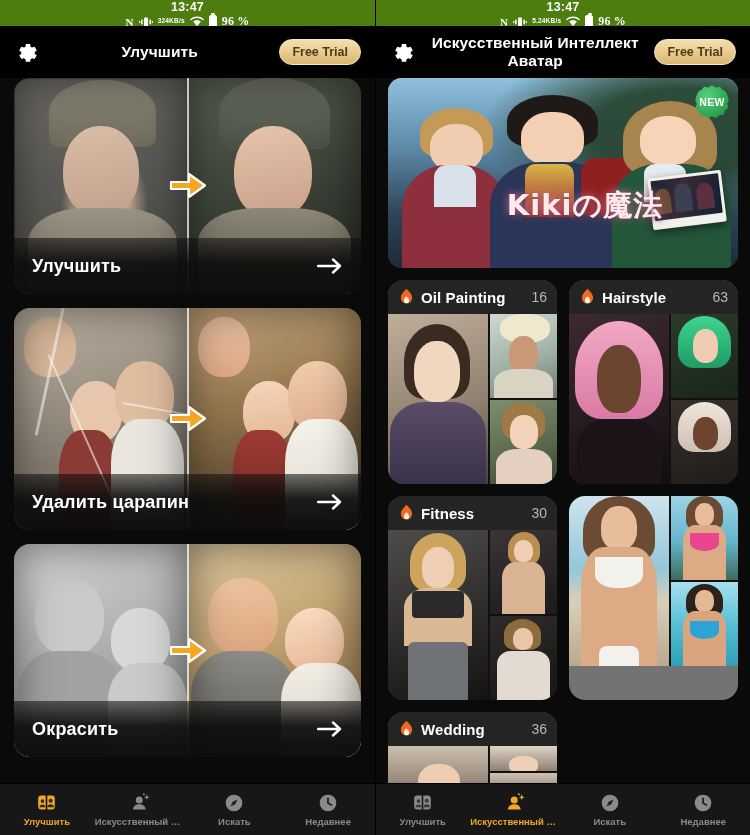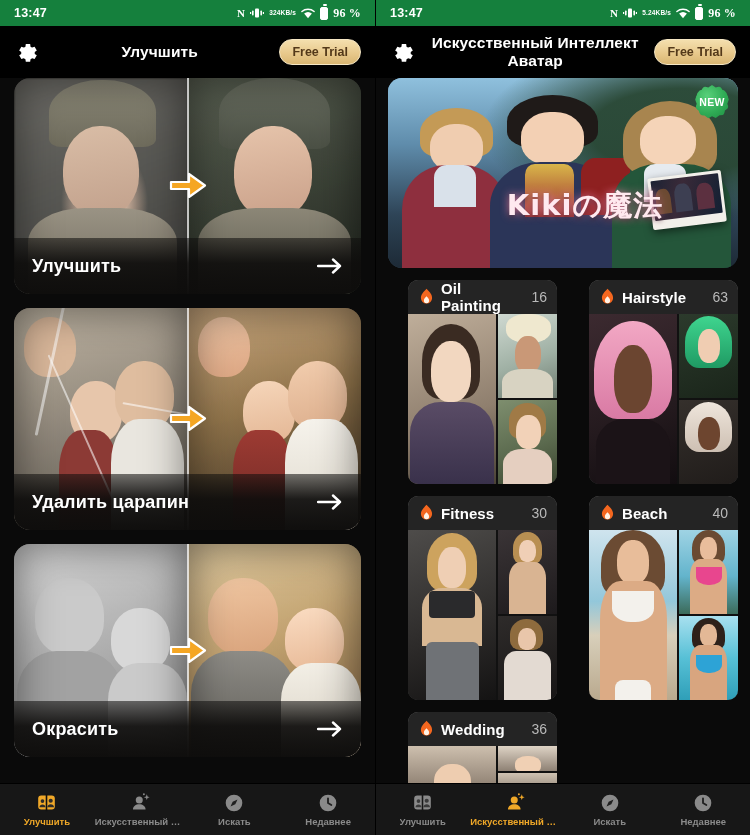--- a/index.html
+++ b/index.html
@@ -9,22 +9,22 @@
     font-family:"Liberation Sans", sans-serif;
     -webkit-font-smoothing:antialiased;
   }
   .screens { display:flex; width:750px; height:835px; }
   .phone { width:375px; height:835px; position:relative; background:#0a0a0a; overflow:hidden; }
   .phone.right { border-left:1px solid #000; }
 
   
   .statusbar {
     height:26px; display:flex; align-items:center; justify-content:space-between;
-    padding:0 14px; background:#15803d; color:#fff;
-    font-size:12.5px; font-weight:bold; letter-spacing:.2px;
+    padding:0 14px; background:#4d7c0f; color:#fff;
+    font-size:12.5px; font-weight:bold; letter-spacing:.2px;flex-direction:column;
   }
   .sb-right { display:flex; align-items:center; gap:5px; }
   .sb-ic { display:inline-flex; align-items:center; color:#fff; }
   .nfc { font-size:11px; font-weight:bold; font-family:"Liberation Serif",serif; }
   .netspeed { font-size:6.5px; line-height:6.5px; text-align:center; font-weight:bold; }
   .batt {
     width:8px; height:13px; border:1.3px solid #fff; border-radius:2px;
     position:relative; background:#fff;
   }
   .batt:before {
@@ -113,21 +113,21 @@
     margin-left:44px;
   }
   .polaroid {
     position:absolute; right:14px; top:96px; width:74px; height:52px;
     background:#f2f0ea; border-radius:2px; transform:rotate(-7deg);
     box-shadow:0 3px 9px rgba(0,0,0,.5); padding:3px 3px 9px 3px; z-index:4;
   }
   .polaroid .pimg { width:100%; height:100%; background:linear-gradient(110deg,#1b2334,#3a2a38 40%,#122033); border-radius:1px; position:relative; overflow:hidden; }
 
   .catgrid { display:grid; grid-template-columns:1fr 1fr; gap:12px; }
-  .cat { border-radius:10px; overflow:hidden; background:#737373;margin-left:20px; }
+  .cat { border-radius:16px; overflow:hidden; background:#737373; }
   .cathead {
     height:34px; display:flex; align-items:center; gap:6px; padding:0 10px;
     background:#242424;
   }
   .flame { width:17px; height:19px; flex:0 0 17px; }
   .catname { color:#fff; font-size:15px; font-weight:bold; flex:1; letter-spacing:.1px; }
   .catcount { color:#b9b9b9; font-size:14px; font-weight:normal; }
   .catimgs { display:flex; height:170px; gap:2px; background:#111; }
   .ci-main { width:60%; position:relative; overflow:hidden; }
   .ci-side { width:40%; display:flex; flex-direction:column; gap:2px; }
@@ -536,30 +536,20 @@
                 <div class="p" style="background:linear-gradient(160deg,#2e2b2a,#171515)"></div>
                 <div class="phair" style="left:20%;top:4%;width:56%;height:36%;background:#8e6b3d"></div>
                 <div class="pface" style="left:34%;top:14%;width:30%;height:26%;background:#e9c6aa"></div>
                 <div class="body" style="left:10%;top:42%;width:80%;height:60%;background:#e3dad2;border-radius:26% 26% 0 0"></div>
               </div>
             </div>
           </div>
         </div>
 
         <div class="cat">
-          <div class="cathead">
-            <span class="flame">
-              <svg width="17" height="19" viewBox="0 0 17 19">
-                  <path d="M8.5.8c2.4 2.6 5.6 5 5.6 9.2a5.6 5.6 0 1 1-11.2 0C2.9 6.4 5.6 4 8.5.8Z" fill="#f4671f"></path>
-                  <path d="M8.5 8.2c1.3 1.3 2.6 2.5 2.6 4.4a2.6 2.6 0 1 1-5.2 0c0-1.9 1.3-3.1 2.6-4.4Z" fill="#fff3e6"></path>
-                </svg>
-            </span>
-            <span class="catname">Beach</span>
-            <span class="catcount">40</span>
-          </div>
           <div class="catimgs">
             <div class="ci-main">
               <div class="p" style="background:linear-gradient(180deg,#cfe4ee 0%,#93c7da 42%,#d8cfba 62%,#b9a98e 100%)"></div>
               <div class="phair" style="left:14%;top:0;width:72%;height:40%;background:#6b4b33"></div>
               <div class="pface" style="left:32%;top:6%;width:36%;height:26%;background:#e8bd9a"></div>
               <div class="body" style="left:12%;top:30%;width:76%;height:74%;background:#dcab85;border-radius:30% 30% 0 0"></div>
               <div style="position:absolute;left:26%;top:36%;width:48%;height:18%;background:#f3f1ec;border-radius:0 0 44% 44%"></div>
               <div style="position:absolute;left:30%;top:88%;width:40%;height:16%;background:#f3f1ec;border-radius:8px"></div>
             </div>
             <div class="ci-side">

